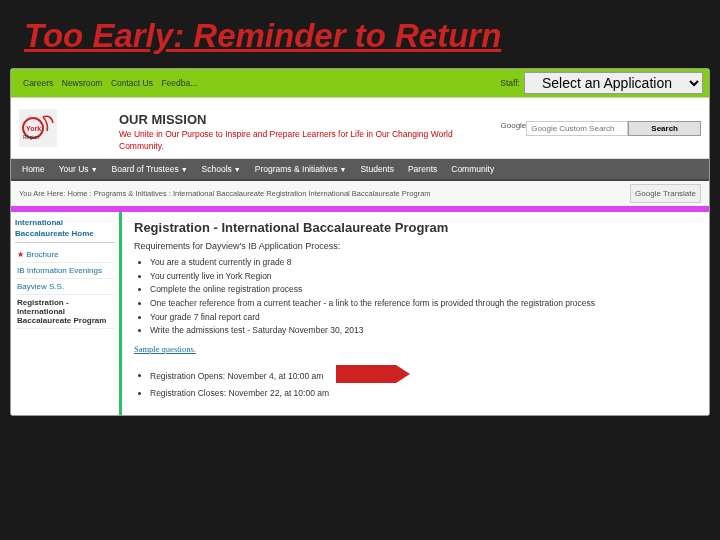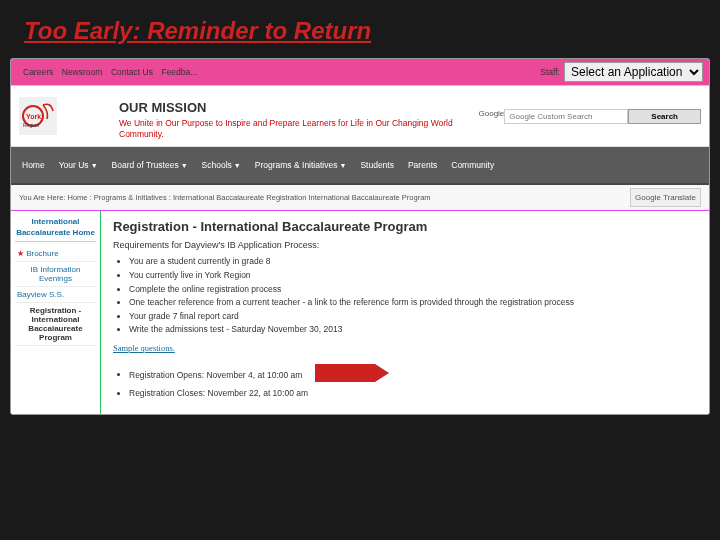--- a/index.html
+++ b/index.html
@@ -11,40 +11,40 @@
       overflow: hidden;
     }
 
     
     #title-bar {
       background: #1a1a1a;
       padding: 18px 24px 14px 24px;
     }
     #title-bar h1 {
       color: #cc2222;
-      font-size: 24px;
+      font-size: 33px;
       font-weight: bold;
       font-style: italic;
       text-decoration: underline;
       line-height: 1.1;
     }
 
     
     #browser-frame {
       margin: 0 10px;
       background: #fff;
       border: 1px solid #999;
       border-radius: 3px;
       overflow: hidden;
       position: relative;
     }
 
     
     #site-topbar {
-      background: #ec4899;
+      background: #84cc16;
       display: flex;
       justify-content: space-between;
       align-items: center;
       padding: 3px 6px;
       font-size: 9px;
       color: #333;
       border-bottom: 1px solid #ccc;
     }
     #site-topbar .top-links a {
       color: #333;
@@ -52,22 +52,22 @@
       margin-left: 6px;
       font-size: 8.5px;
     }
     #site-topbar .staff-area {
       display: flex;
       align-items: center;
       gap: 4px;
       font-size: 8.5px;
     }
     #site-topbar .staff-area select {
-      font-size: 12px;
-      padding: 1px 2px;
+      font-size: 14px;
+      padding: 1px 13px;
       border: 1px solid #999;
     }
 
     
     #site-header {
       display: flex;
       align-items: center;
       padding: 5px 8px;
       background: #fff;
       border-bottom: 1px solid #ddd;
@@ -98,86 +98,85 @@
     #search-area {
       display: flex;
       align-items: flex-start;
       gap: 0;
       margin-left: auto;
     }
     #search-area input {
       font-size: 8px;
       padding: 2px 4px;
       border: 1px solid #ccc;
-      width: 124px;
+      width: 102px;
       color: #999;
     }
     #search-area button {
       font-size: 8px;
       padding: 2px 22px;
       background: #e0e0e0;
       border: 1px solid #999;
       cursor: pointer;
       font-weight: bold;
     }
 
     
     #site-nav {
       background: #5a5a5a;
       display: flex;
       align-items: center;
-      padding: 8px 4px;
+      padding: 0 4px;
       border-bottom: 2px solid #444;
     }
     #site-nav .nav-item {
       color: #fff;
       font-size: 8.5px;
       padding: 5px 7px;
       cursor: pointer;
       white-space: nowrap;
       display: flex;
       align-items: center;
       gap: 2px;
     }
     #site-nav .nav-item .arrow { font-size: 7px; }
 
     
     #breadcrumb {
       background: #f7f7f7;
       padding: 3px 8px;
       font-size: 8px;
       color: #555;
-      border-bottom: 1px solid #d946ef;
+      border-bottom: 6px solid #d946ef;
       display: flex;
       align-items: center;
       justify-content: space-between;
     }
     #breadcrumb .translate-btn {
       font-size: 8px;
       color: #555;
       border: 1px solid #ccc;
       padding: 4px 4px;
       background: #f0f0f0;
     }
 
     
     #content-area {
       display: flex;
       background: #fff;
     }
 
     
     #sidebar {
-      width: 90px;
-      border-right: 1px solid #22c55e;
+      width: 111px;
+      border-right: 3px solid #22c55e;
       padding: 6px 4px;
       font-size: 8px;
       color: #333;
       flex-shrink: 0;
-      text-align: center;
     }
     #sidebar .sidebar-title {
       font-weight: bold;
       color: #1a6ea0;
       font-size: 8px;
       line-height: 1.3;
       border-bottom: 1px solid #ccc;
       padding-bottom: 3px;
       margin-bottom: 4px;
     }

